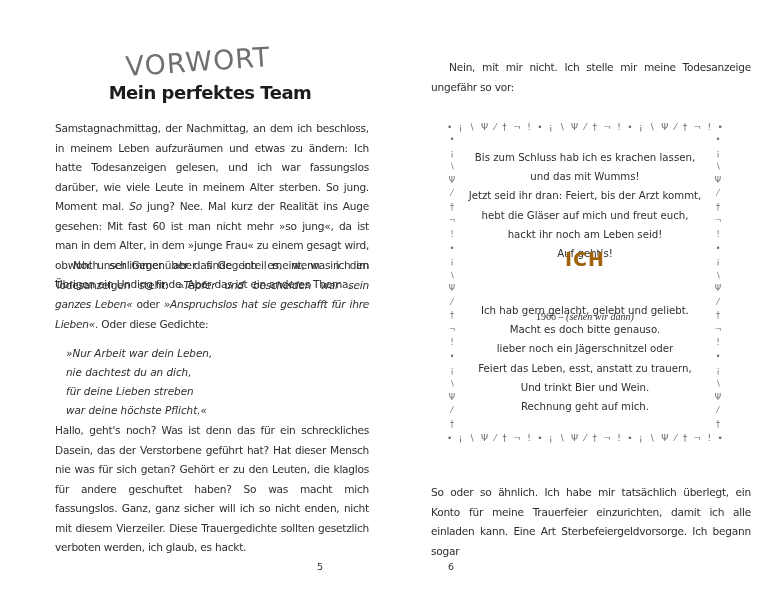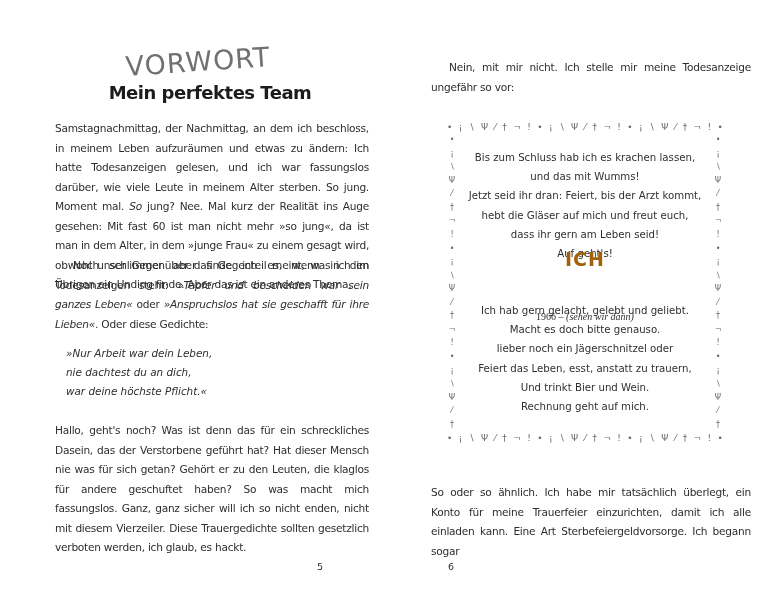--- a/index.html
+++ b/index.html
@@ -93,20 +93,21 @@
 <div class="block body-text p2 indent">
   <span>Noch schlimmer aber finde ich es, wenn in den Todesanzeigen steht:</span>
   <i>»Tapfer und bescheiden war sein ganzes Leben«</i>
   <span>oder</span>
   <i>»Anspruchslos hat sie geschafft für ihre Lieben«</i><span>. Oder diese Gedichte:</span>
 </div>
 
 <div class="poem">
   <div>»Nur Arbeit war dein Leben,</div>
   <div>nie dachtest du an dich,</div>
+  <div>für deine Lieben streben</div>
   <div>war deine höchste Pflicht.«</div>
 </div>
 
 <div class="block body-text p3">Hallo, geht's noch? Was ist denn das für ein schreckliches Dasein, das der Verstorbene geführt hat? Hat dieser Mensch nie was für sich getan? Gehört er zu den Leuten, die klaglos für andere geschuftet haben? So was macht mich fassungslos. Ganz, ganz sicher will ich so nicht enden, nicht mit diesem Vierzeiler. Diese Trauergedichte sollten gesetzlich verboten werden, ich glaub, es hackt.</div>
 
 <div class="page-num left-num">5</div>
 
 <div class="page right" style="pointer-events:none;">
   <div class="body-text r1 indent">Nein, mit mir nicht. Ich stelle mir meine Todesanzeige ungefähr so vor:</div>
   <div class="body-text r2">So oder so ähnlich. Ich habe mir tatsächlich überlegt, ein Konto für meine Trauerfeier einzurichten, damit ich alle einladen kann. Eine Art Sterbefeiergeldvorsorge. Ich begann sogar</div>
@@ -215,21 +216,21 @@
       <span>!</span>
       <span>•</span>
     </div>
 </div>
 
 <div class="notice a">
   <div>Bis zum Schluss hab ich es krachen lassen,</div>
   <div>und das mit Wumms!</div>
   <div>Jetzt seid ihr dran: Feiert, bis der Arzt kommt,</div>
   <div>hebt die Gläser auf mich und freut euch,</div>
-  <div>dass ihr gern am Leben seid!</div>
+  <div>hackt ihr noch am Leben seid!</div>
   <div>Auf geht's!</div>
 </div>
 
 <div class="notice-name">ICH</div>
 <div class="notice-dates">
   <span>1966 –</span>
   <i>(sehen wir dann)</i>
 </div>
 
 <div class="notice b">

